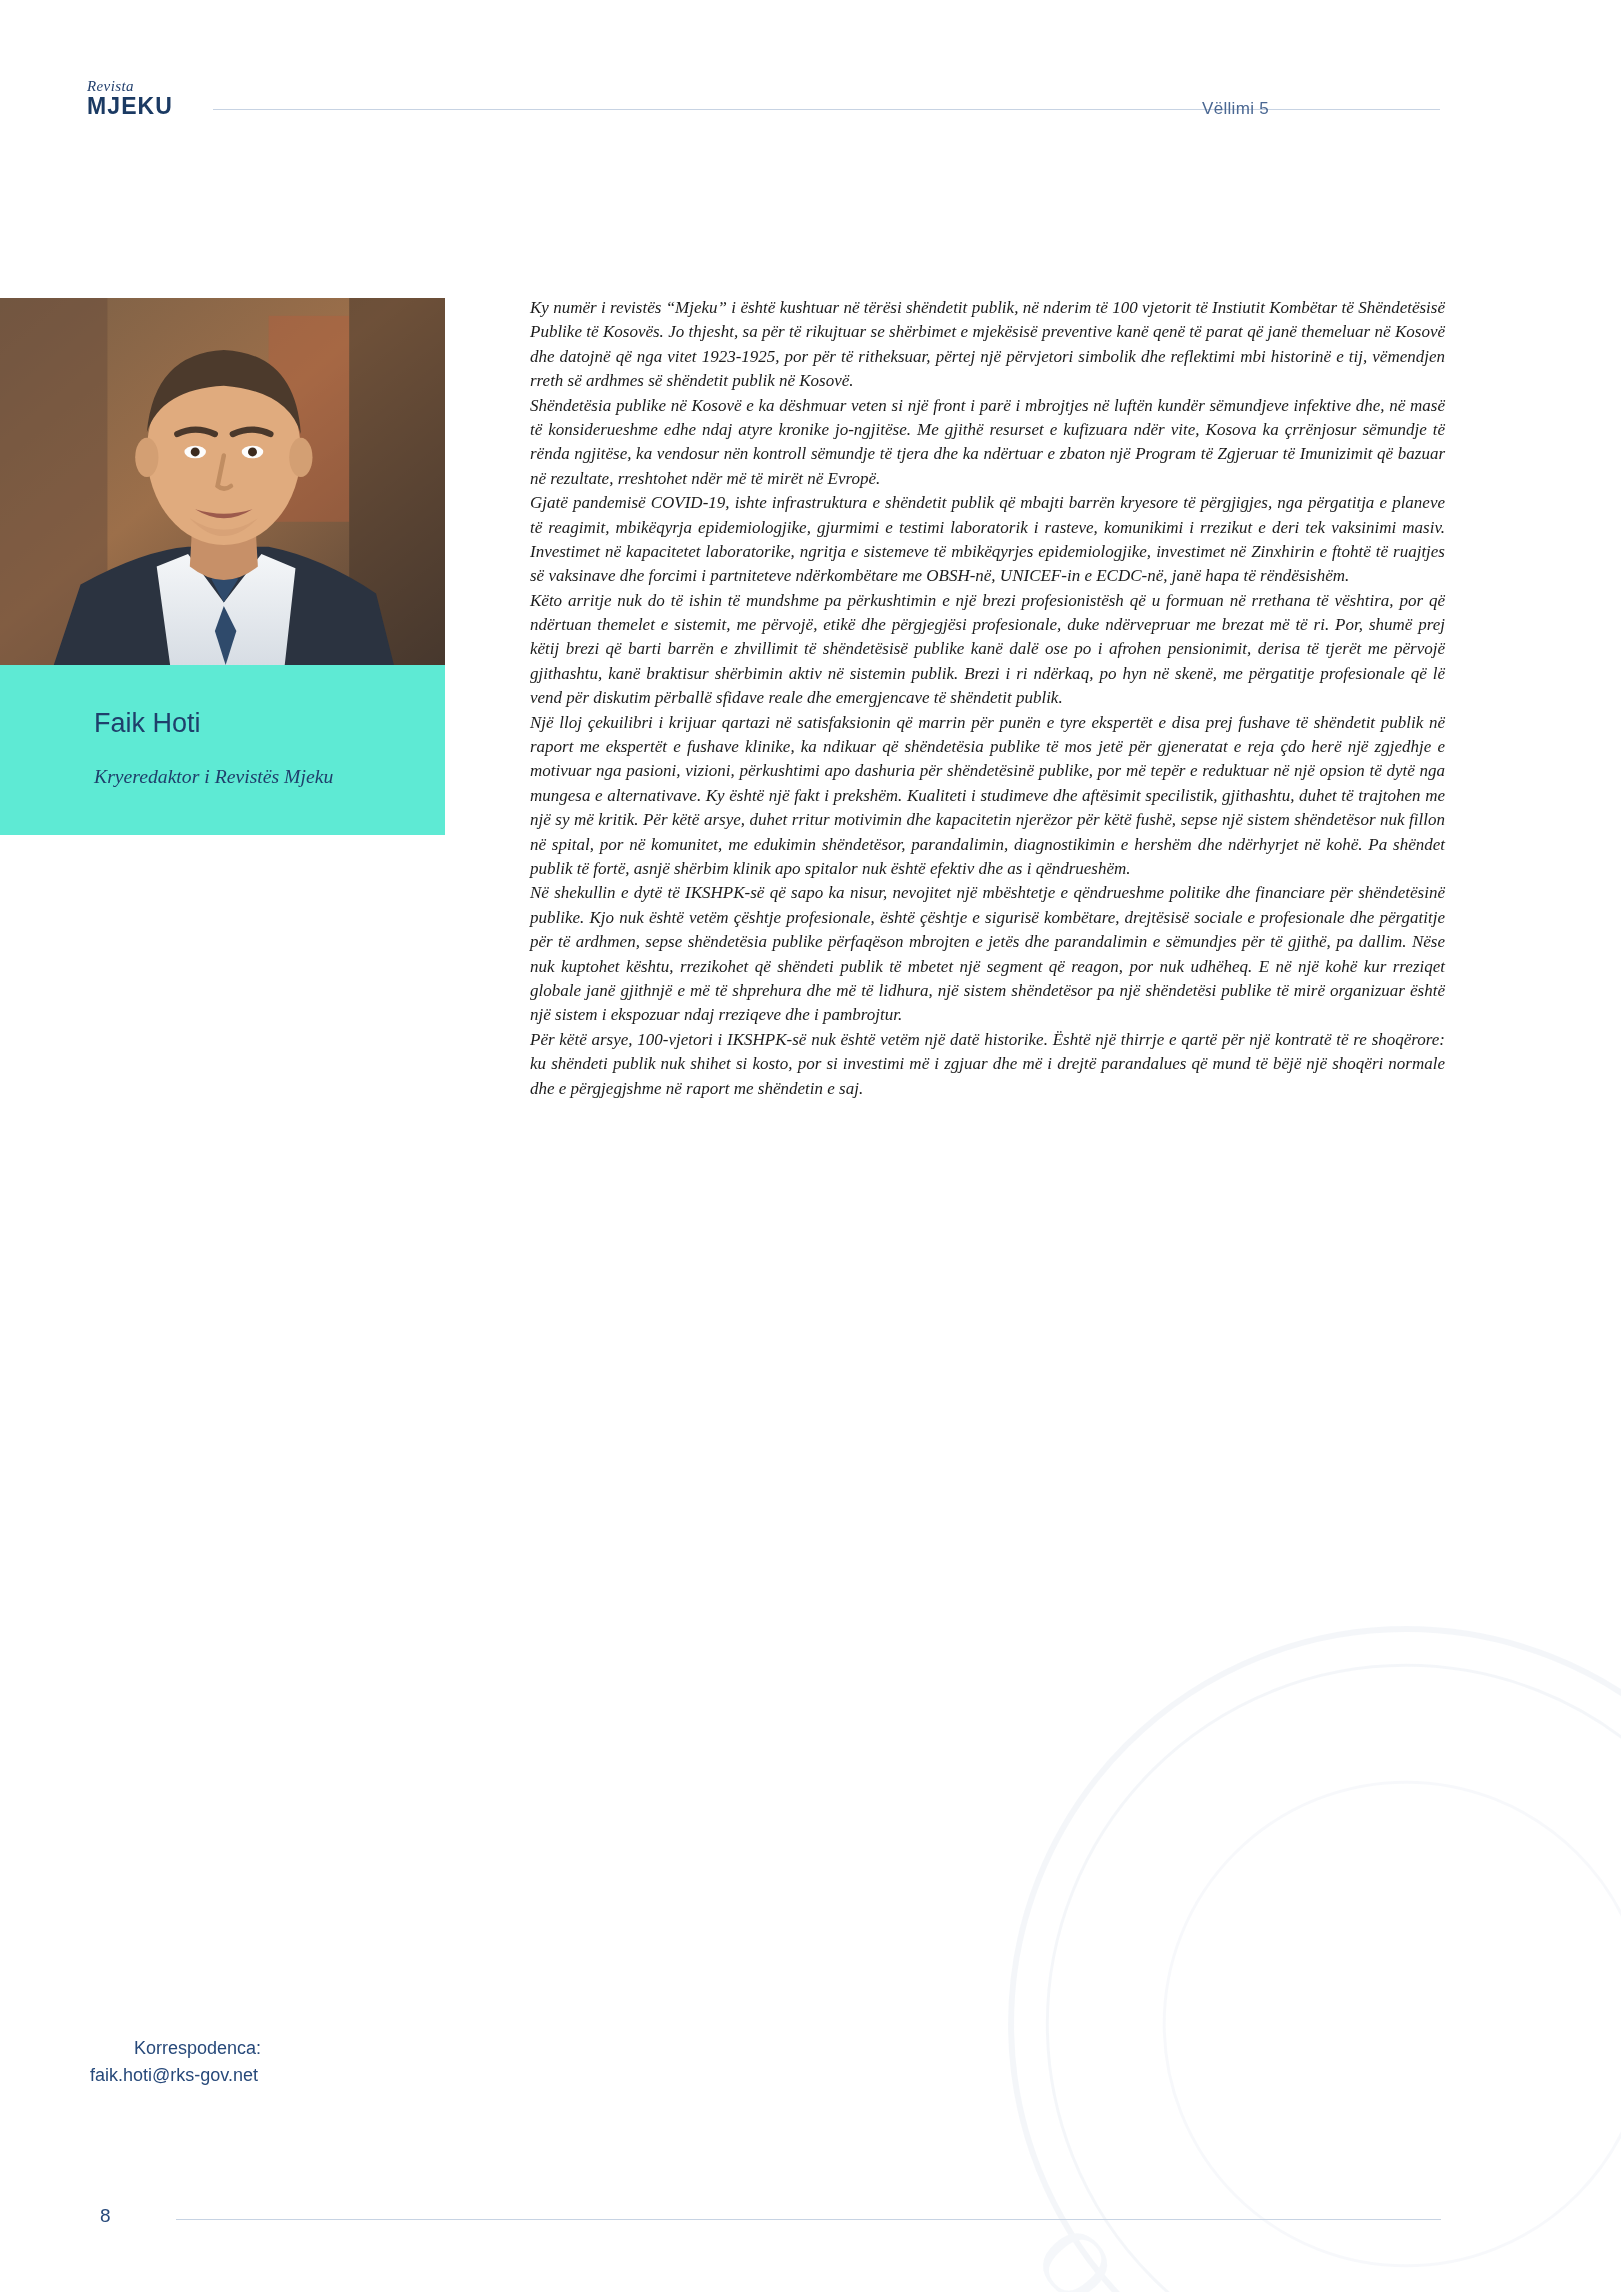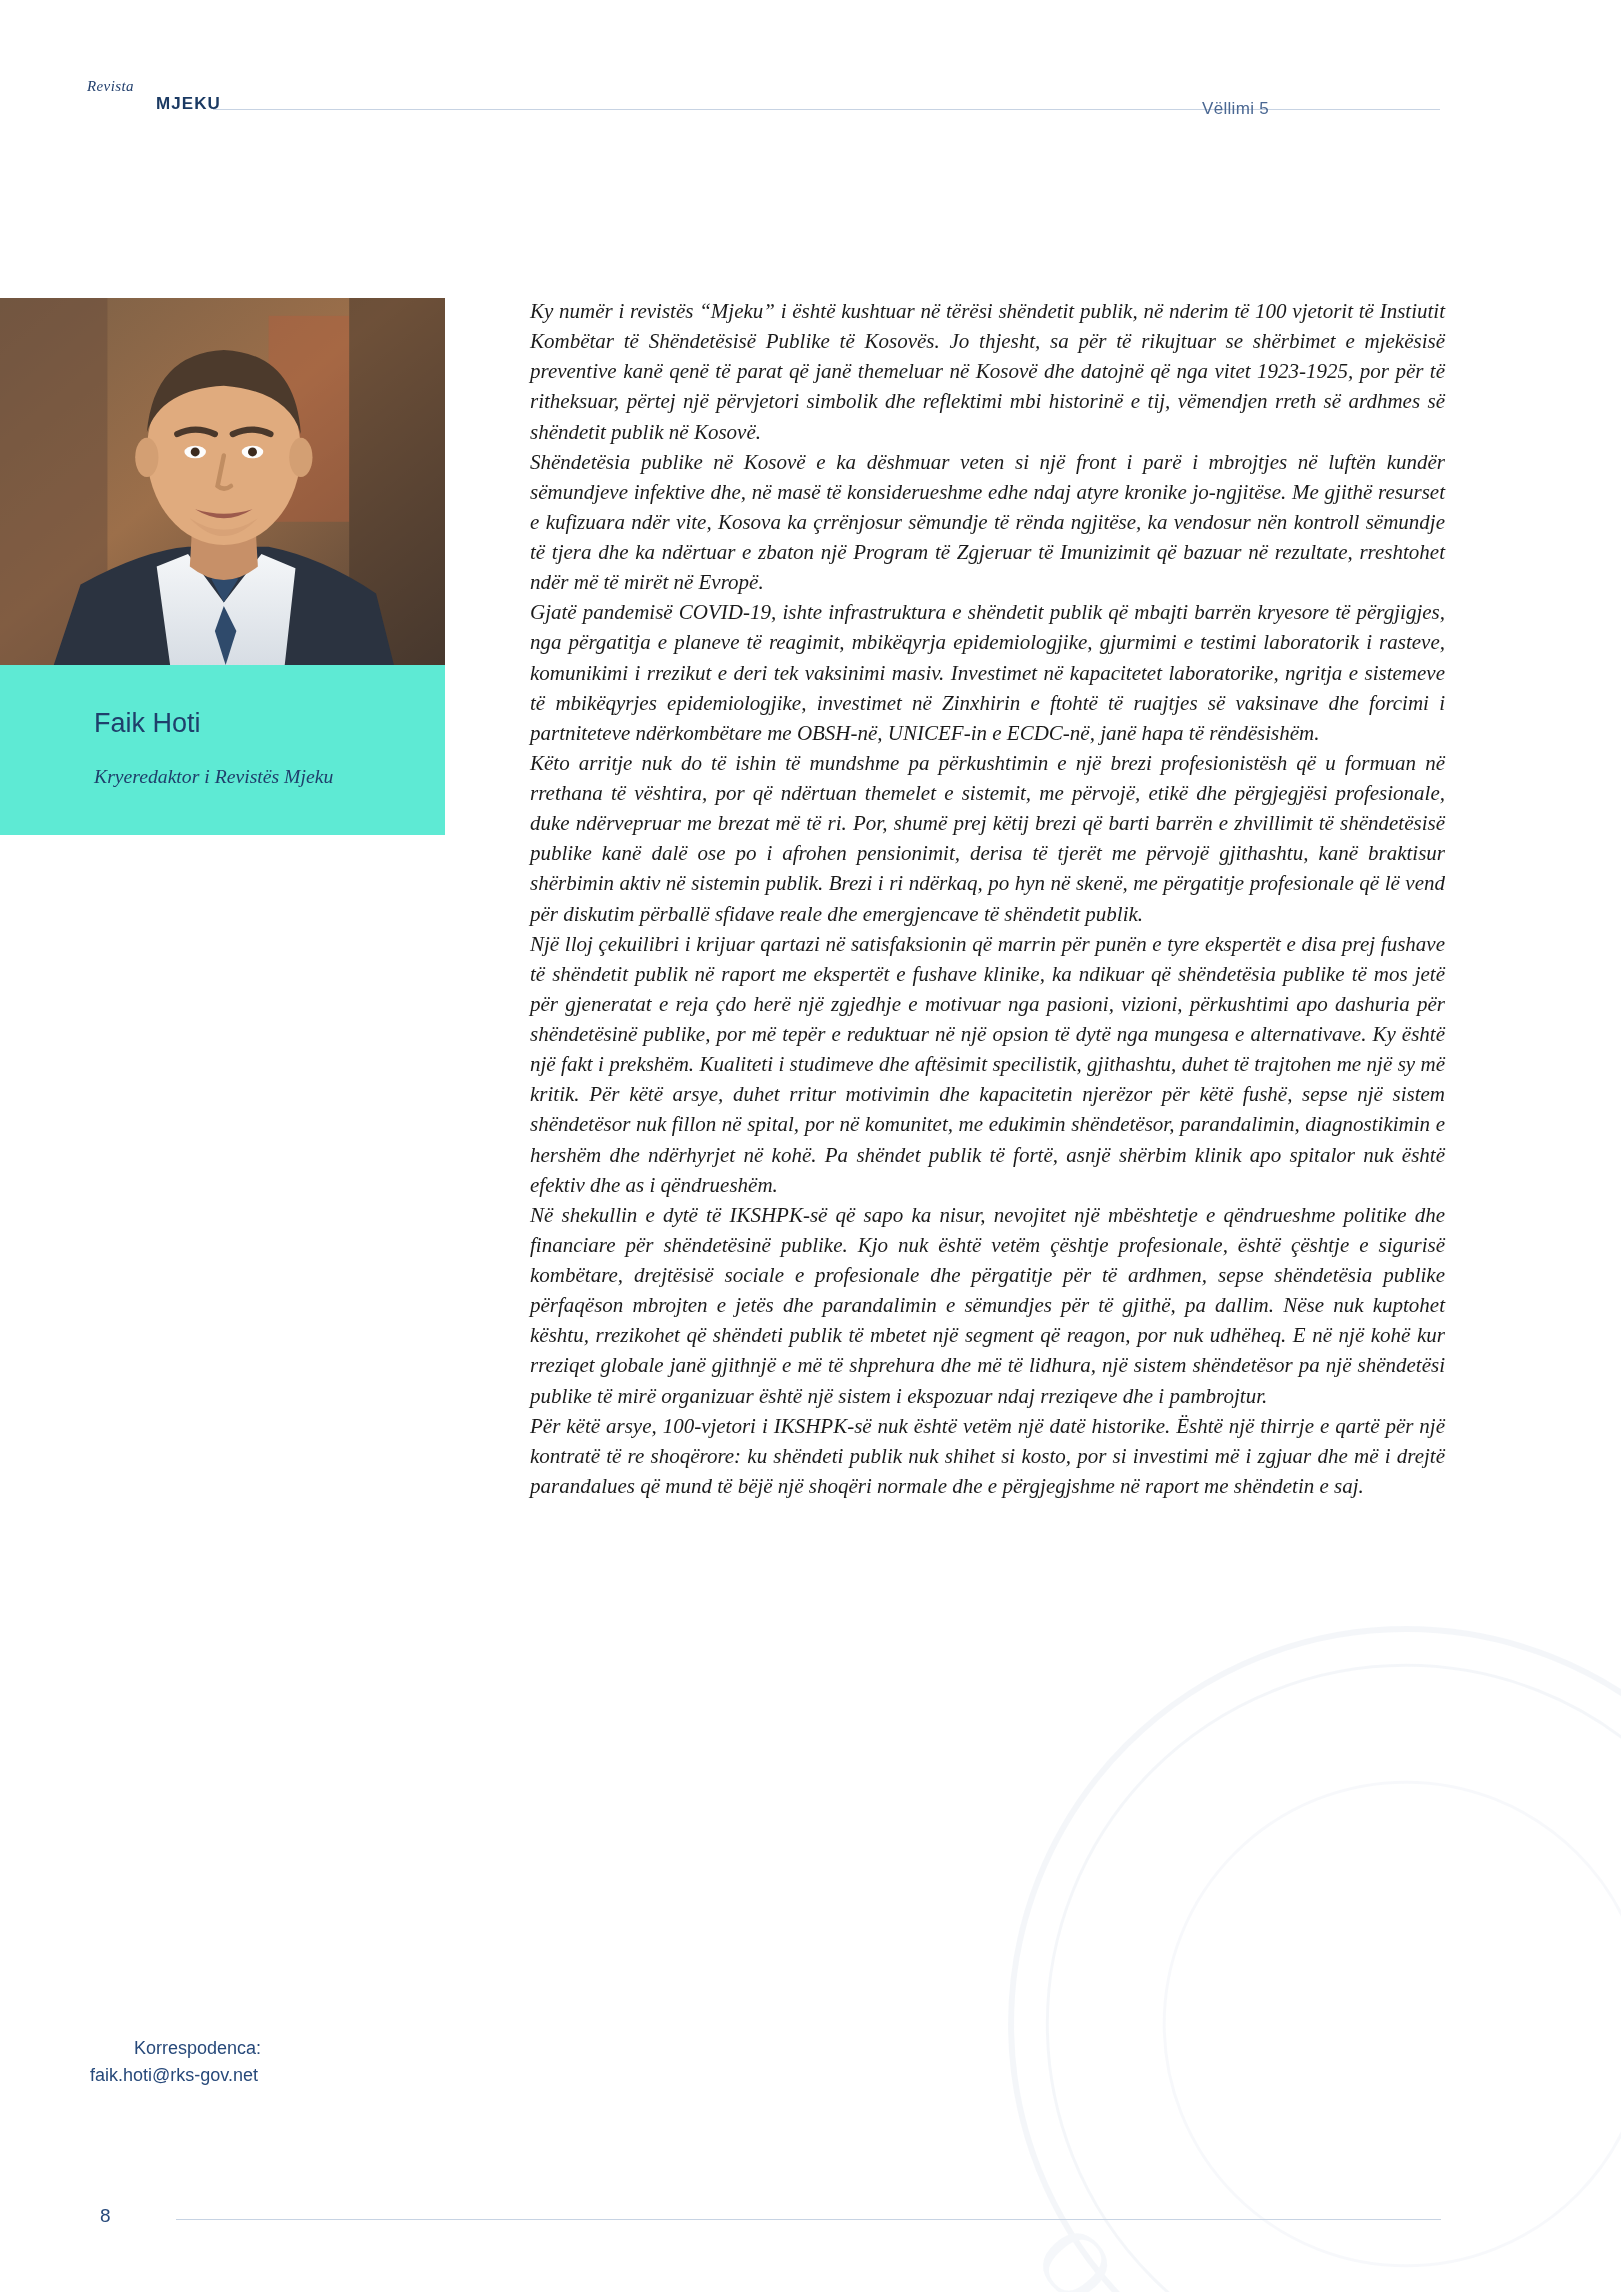--- a/index.html
+++ b/index.html
@@ -39,25 +39,24 @@
     font-style: italic;
     font-size: 15px;
     letter-spacing: 0.4px;
     color: #23406e;
     display: block;
     margin-bottom: 0.9px;
   }
   .masthead-name {
     font-family: "Liberation Sans", sans-serif;
     font-weight: bold;
-    font-size: 17px;
+    font-size: 23px;
     letter-spacing: 1.1px;
     color: #1b3a63;
     display: block;
-    text-align: right;
   }
   .header-rule {
     position: absolute;
     left: 213px;
     top: 29.6px;
     width: 1227px;
     height: 0.9px;
     background: #c7d3e3;
   }
   .volume {
@@ -136,21 +135,21 @@
   .article {
     position: absolute;
     left: 530px;
     top: 296px;
     width: 915px;
   }
   .article p {
     margin: 0;
     font-family: "Liberation Serif", serif;
     font-style: italic;
-    font-size: 21px;
+    font-size: 17px;
     line-height: 1.435;
     color: #1b1b1b;
     text-align: justify;
     text-justify: inter-word;
     hyphens: none;
   }
 
   
   .footer-rule {
     position: absolute;

